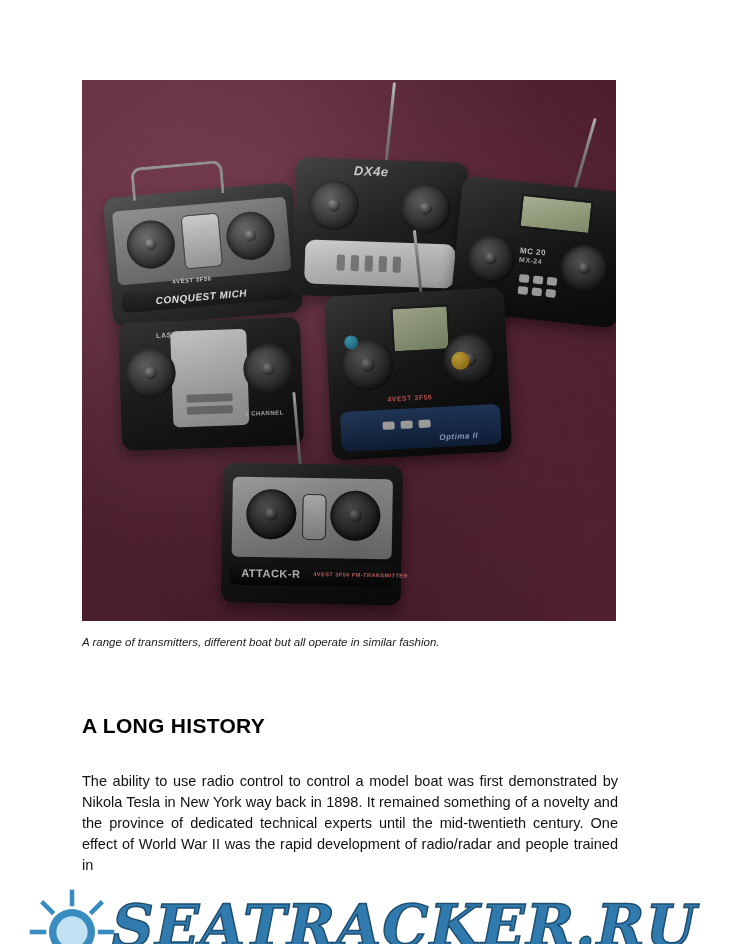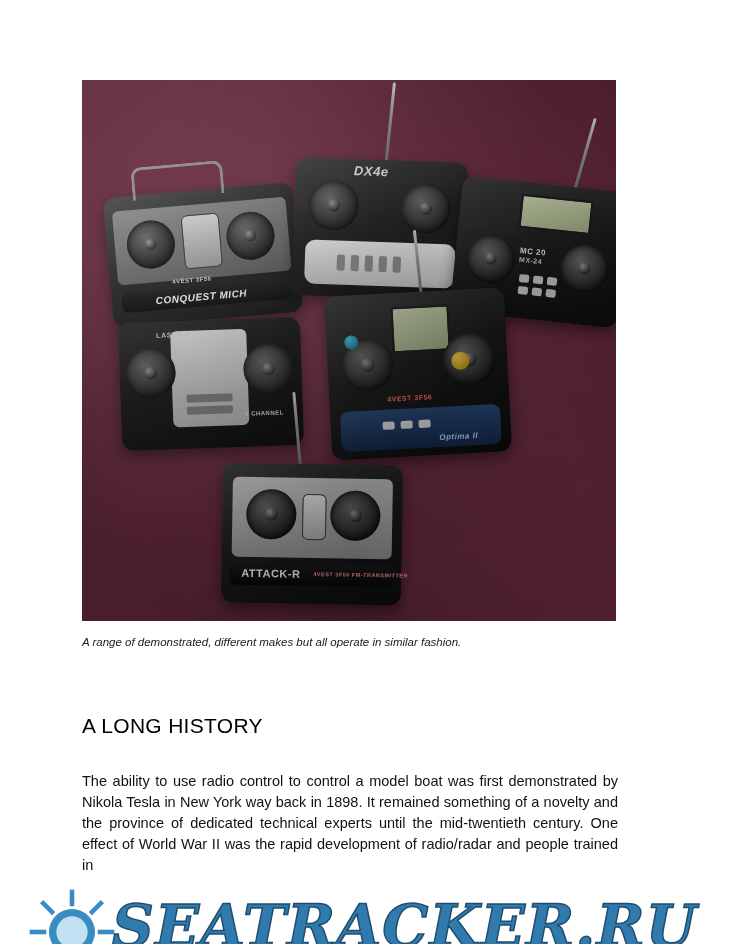--- a/index.html
+++ b/index.html
@@ -122,21 +122,21 @@
     color: #1a1a1a;
     font-family: "Liberation Sans", sans-serif;
   }
 
   
   .heading {
     position: absolute;
     left: 82px;
     top: 700px;
     font-size: 21px;
-    font-weight: normal;
+    font-weight: bold;
     letter-spacing: 0.3px;
     color: #000000;
   }
   .body-text {
     position: absolute;
     left: 82px;
     top: 756px;
     width: 536px;
     font-size: 14.5px;
     line-height: 21px;
@@ -259,21 +259,21 @@
       <div class="gimbal" style="left:108px; top:26px; width:50px; height:50px;"></div>
       <div class="panel" style="left:80px; top:30px; width:22px; height:44px; background:linear-gradient(180deg,#efefef,#b0b0b0); border:1px solid #3a3a3a;"></div>
       <div class="panel" style="left:8px; top:100px; width:164px; height:22px; background:linear-gradient(180deg,#1a1a1a,#070707);"></div>
       <div class="label-strip" style="left:20px; top:104px; font-size:11px; color:#f2f2f2;">ATTACK-R</div>
       <div class="label-strip" style="left:92px; top:107px; font-size:5.5px; color:#ff8a8a;">4VEST 3F56 FM-TRANSMITTER</div>
     </div>
 
   </div>
 </div>
 
-<div class="caption">A range of demonstrated, different makes but all operate in similar fashion.</div>
+<div class="caption">A range of transmitters, different boat but all operate in similar fashion.</div>
 
 <h1 class="heading">A LONG HISTORY</h1>
 
 <p class="body-text">The ability to use radio control to control a model boat was first demonstrated by Nikola Tesla in New York way back in 1898. It remained something of a novelty and the province of dedicated technical experts until the mid-twentieth century. One effect of World War II was the rapid development of radio/radar and people trained in</p>
 
 <div class="watermark">
   <svg class="wm-sun" viewBox="0 0 100 100" aria-hidden="true">
     <g fill="#2f86bd" opacity="0.95">
       <circle cx="50" cy="50" r="25" fill="#2f86bd"></circle>
       <circle cx="50" cy="50" r="17" fill="#bfe0f2"></circle>

